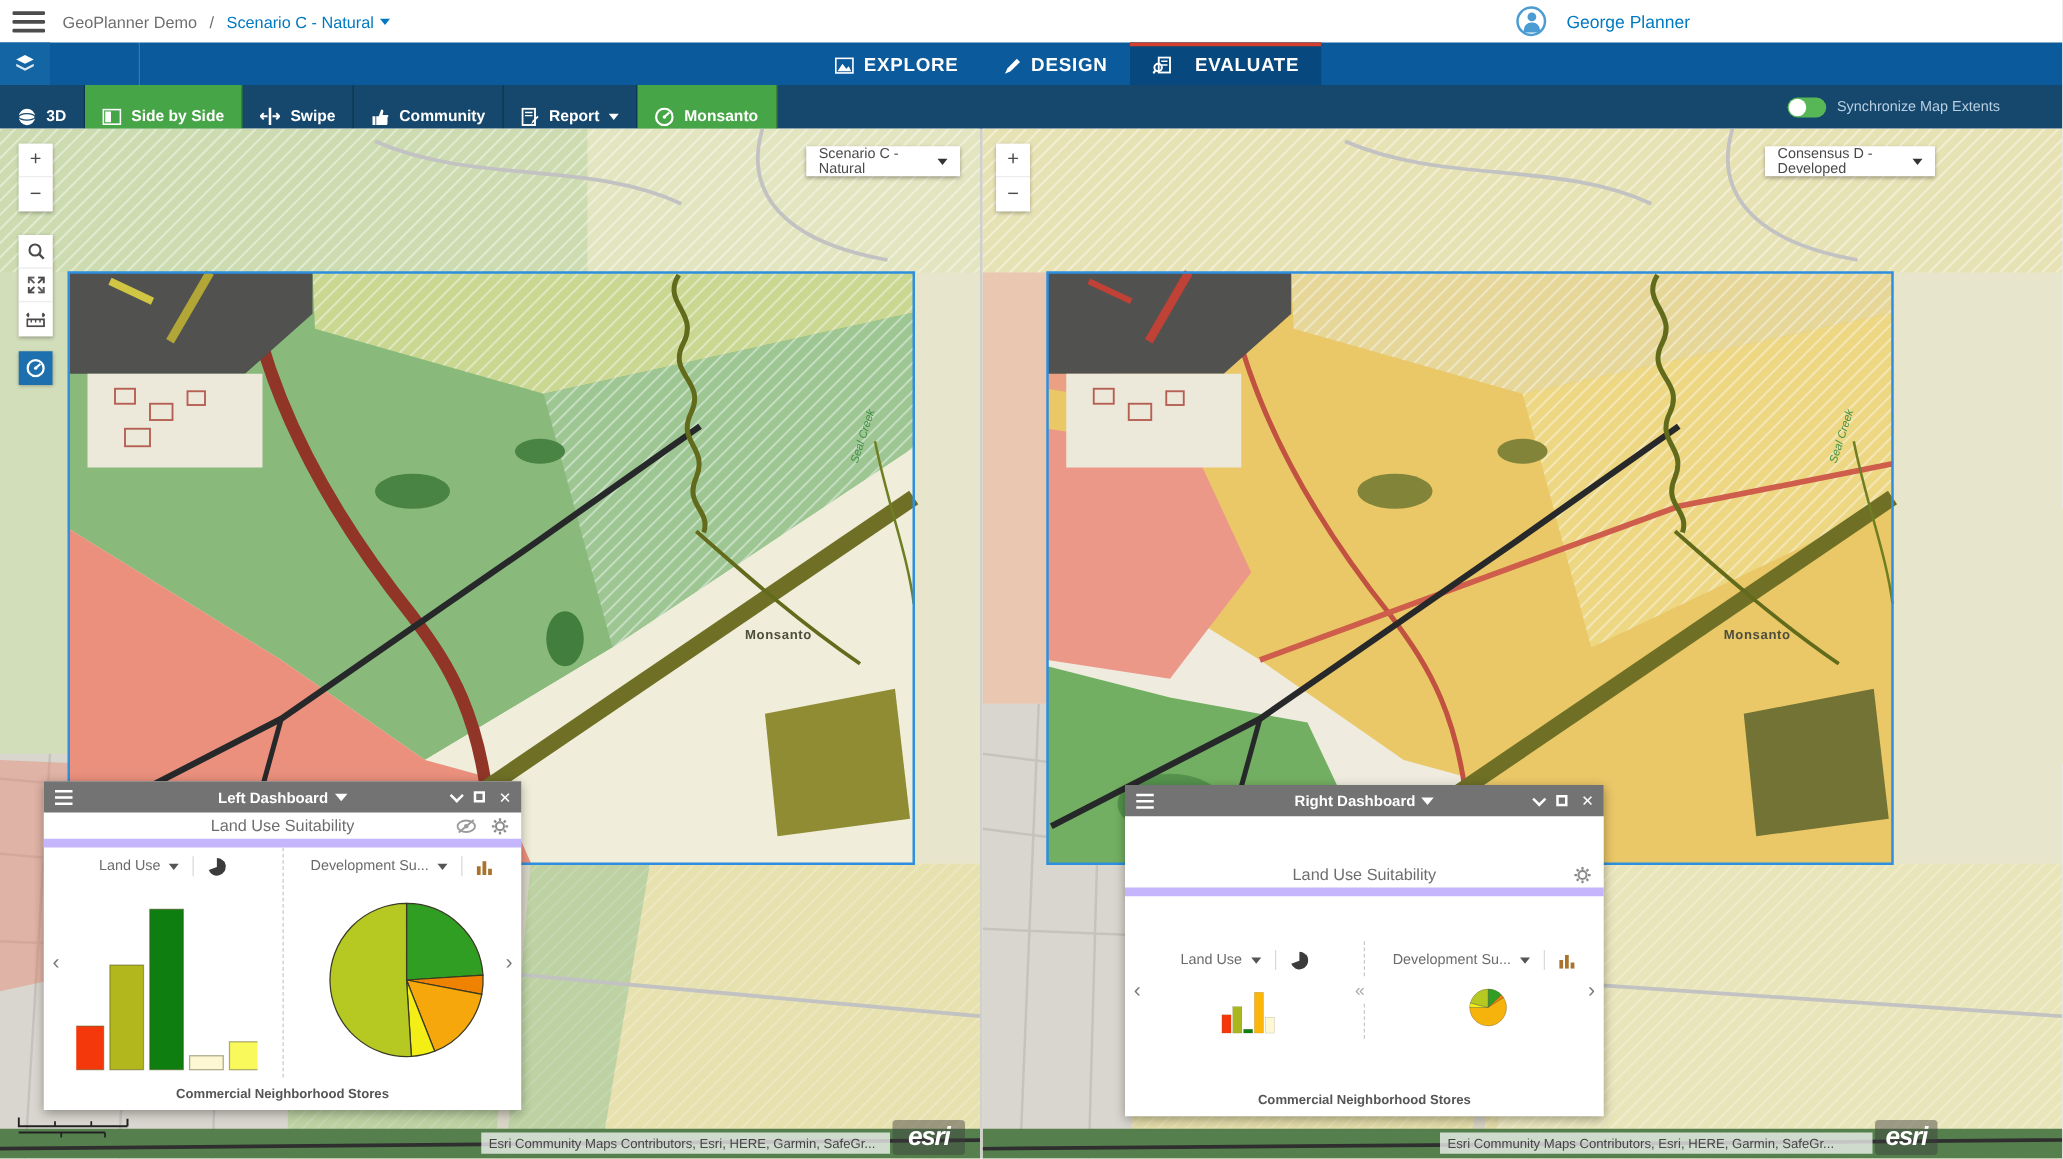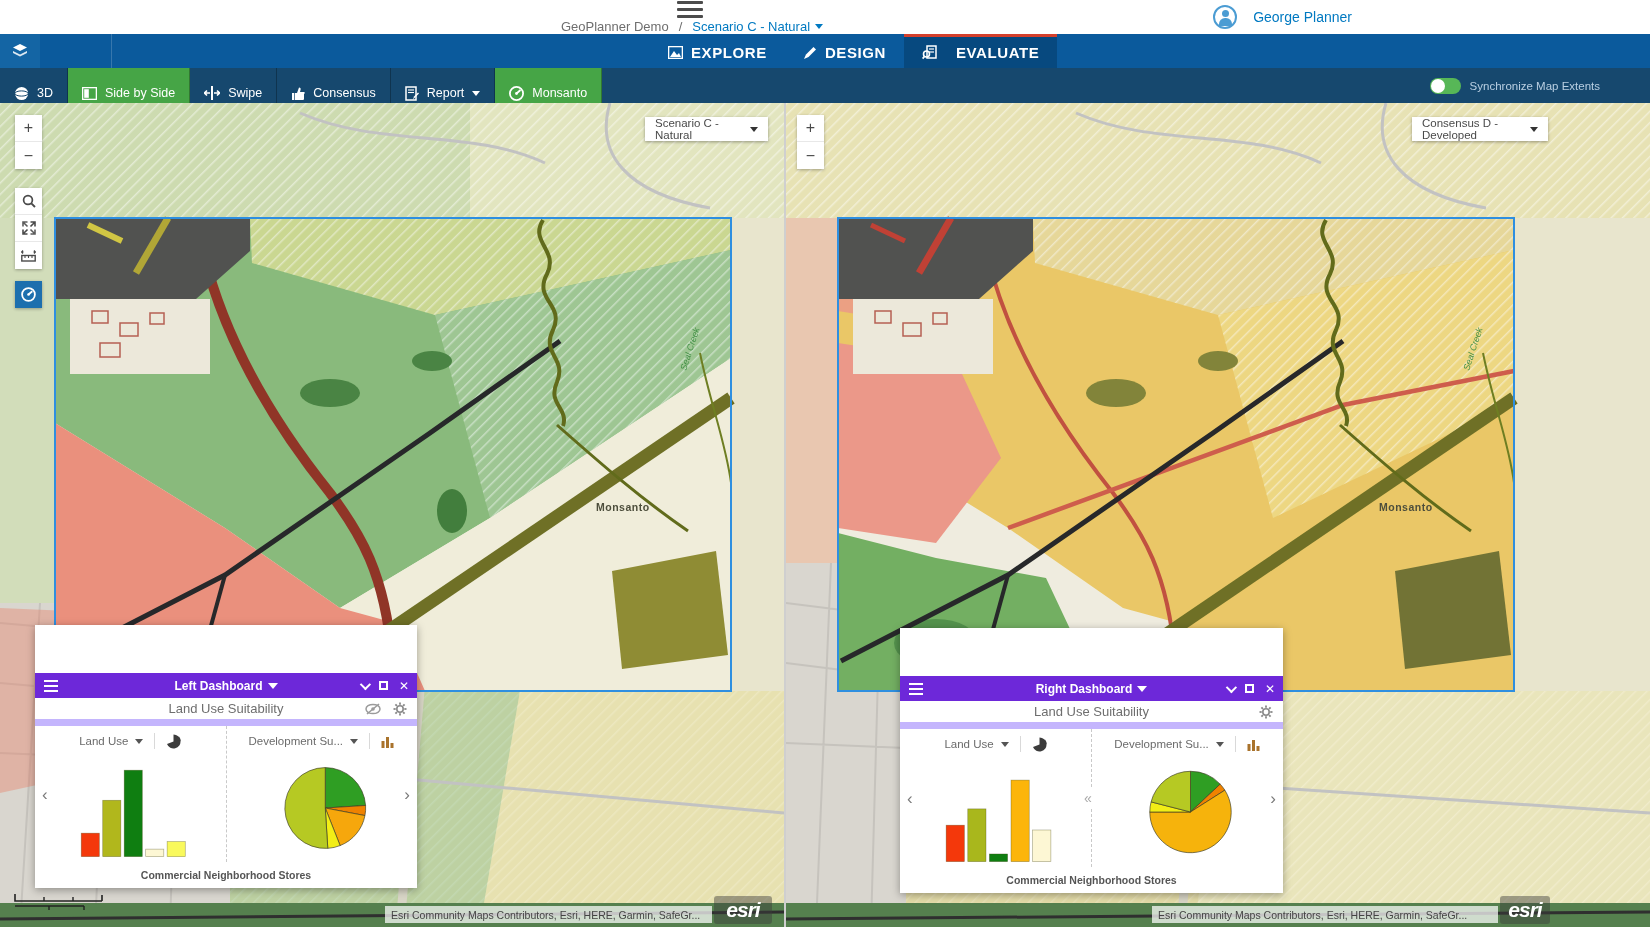--- a/index.html
+++ b/index.html
@@ -1,21 +1,21 @@
 <!DOCTYPE html>
 <html><head>
 <meta charset="utf-8">
 <style>
   * { margin:0; padding:0; box-sizing:border-box; }
   html,body { width:1650px; height:927px; overflow:hidden; }
   body { font-family:"Liberation Sans", sans-serif; background:#fff; }
   .app { position:relative; width:1650px; height:927px; overflow:hidden; background:#fff; }
 
   
-  .topbar { position:absolute; left:0; top:0; width:1380px; height:34px; background:#fff; display:flex; align-items:center;flex-direction:column; }
+  .topbar { position:absolute; left:0; top:0; width:1380px; height:34px; background:#fff; display:flex; align-items:center; }
   .hamburger { width:46px; height:34px; display:flex; flex-direction:column; justify-content:center; gap:4px; padding-left:10px; cursor:pointer; }
   .hamburger span { width:26px; height:3px; background:#4c4c4c; border-radius:1px; }
   .breadcrumb { display:flex; align-items:center; gap:10px; font-size:13px; color:#6e6e6e; margin-left:4px; }
   .crumb-scenario { color:#0079c1; display:flex; align-items:center; gap:5px; cursor:pointer; }
   .caret-down { width:0; height:0; border-left:4px solid transparent; border-right:4px solid transparent; border-top:5px solid currentColor; display:inline-block; }
   .userbox { position:absolute; right:28px; top:0; height:34px; display:flex; align-items:center; gap:16px; color:#0079c1; font-size:14px; cursor:pointer; }
   .avatar { width:24px; height:24px; border:2px solid #4b9cd3; border-radius:50%; position:relative; }
   .avatar:before { content:""; position:absolute; left:7px; top:3px; width:7px; height:7px; background:#4b9cd3; border-radius:50%; }
   .avatar:after { content:""; position:absolute; left:4px; top:11px; width:13px; height:8px; background:#4b9cd3; border-radius:6px 6px 0 0; }
 
@@ -23,21 +23,21 @@
   .navbar { position:absolute; left:0; top:34px; width:1650px; height:34px; background:#0b5a9c; }
   .layers-btn { position:absolute; left:0; top:0; width:40px; height:34px; background:#1465a4; border:none; cursor:pointer; display:flex; align-items:center; justify-content:center; }
   .nav-divider { position:absolute; left:111px; top:0; width:1px; height:34px; background:rgba(255,255,255,0.18); }
   .tabs { position:absolute; left:650px; top:0; height:34px; display:flex; }
   .tab { height:34px; display:flex; align-items:center; gap:8px; padding:0 18px; color:#fff; font-size:15px; font-weight:bold; letter-spacing:0.6px; cursor:pointer; border-top:3px solid transparent; }
   .tab.active { background:#07497f; border-top:3px solid #d5402c;gap:18px; }
   .tab svg { display:block; }
 
   
   .toolbar { position:absolute; left:0; top:68px; width:1650px; height:35px; background:#16486e; display:flex; align-items:stretch; }
-  .tbtn { height:50px; display:flex; align-items:center; justify-content:center; gap:8px; color:#fff; font-size:12.5px; border:none; background:transparent; border-right:1px solid rgba(0,0,0,0.28); cursor:pointer; padding:0 14px; }
+  .tbtn { height:50px; display:flex; align-items:center; justify-content:center; gap:8px; color:#fff; font-size:12.5px; border:none; background:transparent; border-right:1px solid rgba(0,0,0,0.28); cursor:pointer; padding:0 14px;font-weight:bold; }
   .tbtn.green { background:#46a546; }
   .sync-wrap { position:absolute; right:50px; top:0; height:35px; display:flex; align-items:center; gap:9px; }
   .toggle { width:31px; height:16px; border-radius:8px; background:#57b757; position:relative; cursor:pointer; }
   .toggle .knob { position:absolute; left:1px; top:1px; width:14px; height:14px; border-radius:50%; background:#fff; }
   .sync-label { color:#b9cfe2; font-size:11.5px; }
 
   
   .maps { position:absolute; left:0; top:103px; width:1650px; height:824px; background:#cfcfcf; }
   .map-panel { position:absolute; top:0; height:824px; overflow:hidden; background:#e8e5cd; }
   .map-panel.left { left:0; width:784px; }
@@ -51,21 +51,21 @@
   .ctl button { width:27px; height:27px; background:#fff; border:none; border-bottom:1px solid #e8e8e8; color:#4a4a4a; font-size:16px; line-height:1; cursor:pointer; display:flex; align-items:center; justify-content:center; }
   .ctl button:last-child { border-bottom:none; }
   .dash-tool-btn { position:absolute; width:27px; height:27px; background:#1d6fae; border:none; box-shadow:0 1px 3px rgba(0,0,0,0.3); cursor:pointer; display:flex; align-items:center; justify-content:center; }
 
   .attrib { position:absolute; height:17px; background:rgba(255,255,255,0.72); color:#444; font-size:10.5px; display:flex; align-items:center; padding:0 6px; white-space:nowrap; overflow:hidden; }
   .esri-logo { position:absolute; height:28px; background:rgba(60,60,60,0.45); border-radius:3px; color:#fff; font-size:21px; font-weight:bold; font-style:italic; display:flex; align-items:center; justify-content:center; letter-spacing:-1px; cursor:pointer; }
   .scalebar { position:absolute; left:14px; bottom:14px; }
 
   
   .dash { position:absolute; background:#fff; box-shadow:0 2px 8px rgba(0,0,0,0.35); display:flex; flex-direction:column; }
-  .dash-header { height:25px; background:#6d28d9; display:flex; align-items:center; color:#fff; position:relative; flex:0 0 auto;margin-top:48px; }
+  .dash-header { height:25px; background:#737373; display:flex; align-items:center; color:#fff; position:relative; flex:0 0 auto; }
   .dash-burger { width:30px; display:flex; flex-direction:column; gap:3px; padding-left:9px; cursor:pointer; }
   .dash-burger span { width:14px; height:2px; background:#fff; }
   .dash-title { position:absolute; left:0; right:0; text-align:center; font-size:12px; font-weight:bold; cursor:pointer; }
   .dash-title .tri { display:inline-block; width:0; height:0; border-left:5px solid transparent; border-right:5px solid transparent; border-top:6px solid #fff; margin-left:5px; vertical-align:middle; }
   .dash-winctl { position:absolute; right:8px; top:0; height:25px; display:flex; align-items:center; gap:11px; }
   .dash-winctl .wc { color:#fff; font-size:12px; line-height:1; cursor:pointer; }
   .wc-box { width:9px; height:9px; border:2px solid #fff; display:inline-block; }
   .wc-chev { width:8px; height:8px; border-right:2px solid #fff; border-bottom:2px solid #fff; transform:rotate(45deg) translateY(-2px); display:inline-block; }
   .dash-titlerow { height:28px; border-bottom:7px solid #c4b5fd; display:flex; align-items:center; position:relative; flex:0 0 auto; }
   .dash-titlerow .t { position:absolute; left:0; right:0; text-align:center; color:#6e6e6e; font-size:13px; }
@@ -166,21 +166,21 @@
         <path d="M6 7 L1 7 M3 4.5 L0.5 7 L3 9.5" stroke="#fff" stroke-width="1.6" fill="none"></path>
         <path d="M10 7 L15 7 M13 4.5 L15.5 7 L13 9.5" stroke="#fff" stroke-width="1.6" fill="none"></path>
       </svg>
       <span>Swipe</span>
     </button>
     <button class="tbtn">
       <svg width="14" height="15" viewBox="0 0 14 15">
         <path d="M4 14 L4 7 L6 7 L8 1.5 C9.5 1.5 10 2.5 9.5 4 L9 6 L13 6 C14 6 14 7.5 13 8 L13 13 C13 13.8 12.3 14 11.5 14 Z" fill="#fff"></path>
         <rect x="1" y="7" width="2.3" height="7" fill="#fff"></rect>
       </svg>
-      <span>Consensus</span>
+      <span>Community</span>
     </button>
     <button class="tbtn">
       <svg width="14" height="15" viewBox="0 0 14 15">
         <rect x="1" y="1" width="10" height="13" fill="none" stroke="#fff" stroke-width="1.5"></rect>
         <line x1="3" y1="4" x2="9" y2="4" stroke="#fff" stroke-width="1.1"></line>
         <line x1="3" y1="6.5" x2="9" y2="6.5" stroke="#fff" stroke-width="1.1"></line>
         <path d="M8 13.5 L9 10.5 L13 6.5 L14 7.5 L10 11.5 Z" fill="#fff"></path>
       </svg>
       <span>Report</span>
       <i class="caret-down" style="color:#fff"></i>
@@ -464,21 +464,21 @@
                 <path d="M64.5,70 L124.91066591981436,81.52395084702206 A61.5,61.5 0 0 1 87.1396599901077,127.18125388212746 Z" fill="#f6a70c" stroke="#3a3a22" stroke-width="1"></path>
                 <path d="M64.5,70 L87.1396599901077,127.18125388212746 A61.5,61.5 0 0 1 68.36161695105278,131.37864379833871 Z" fill="#f2ee16" stroke="#3a3a22" stroke-width="1"></path>
                 <path d="M64.5,70 L68.36161695105278,131.37864379833871 A61.5,61.5 0 1 1 64.49999999999999,8.5 Z" fill="#b6c923" stroke="#3a3a22" stroke-width="1"></path>
               </svg></div>
           <span class="nav-arrow next">›</span>
         </div>
       </div>
       <div class="dash-footer">Commercial Neighborhood Stores</div>
     </section>
 
-    <section class="dash" style="left:900px; top:525px; width:383px; height:265px;">
+    <section class="dash" style="left:900px; top:525px; width:383px; height:265px;gap:36px;">
       <div class="dash-header">
         <div class="dash-burger">
             <span></span>
             <span></span>
             <span></span>
           </div>
         <div class="dash-title"><span>Right Dashboard</span><i class="tri"></i></div>
         <div class="dash-winctl">
           <span class="wc"><i class="wc-chev"></i></span>
           <span class="wc"><i class="wc-box"></i></span>

